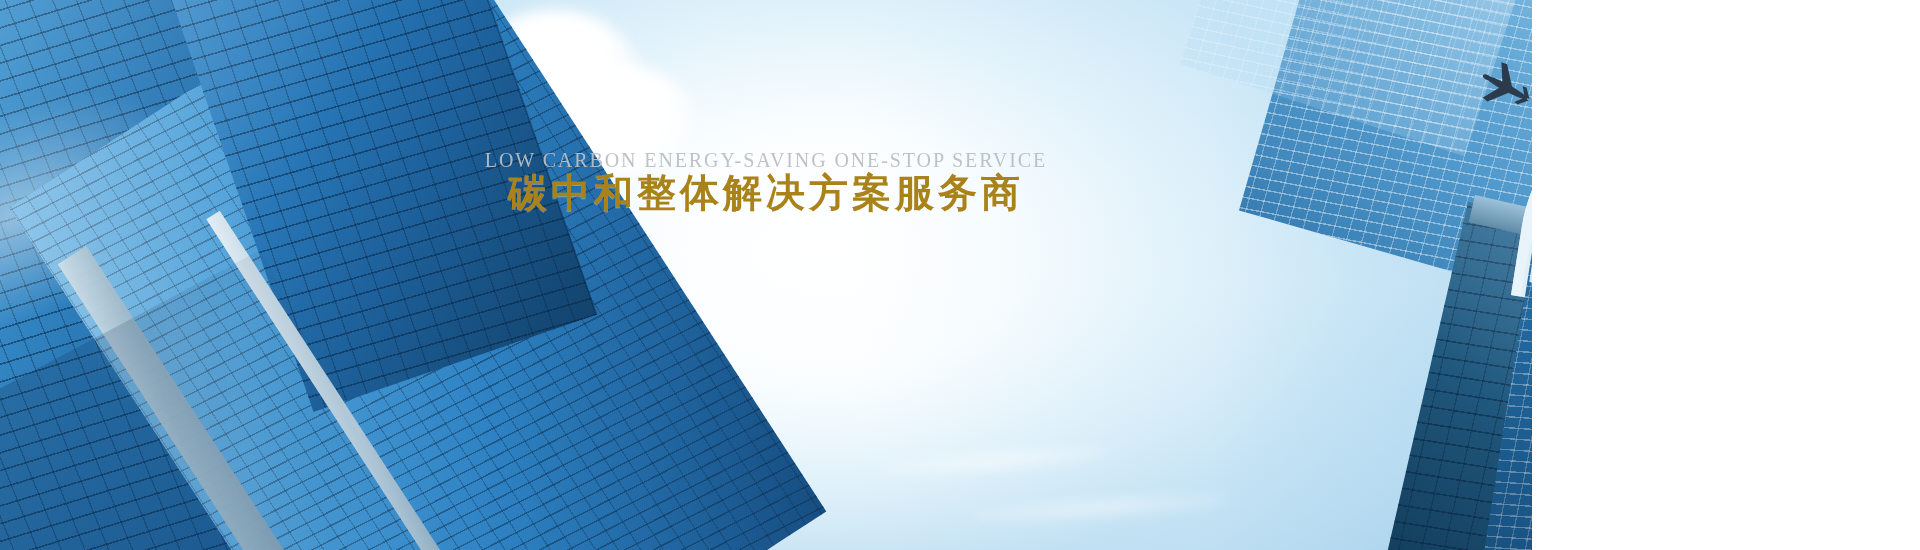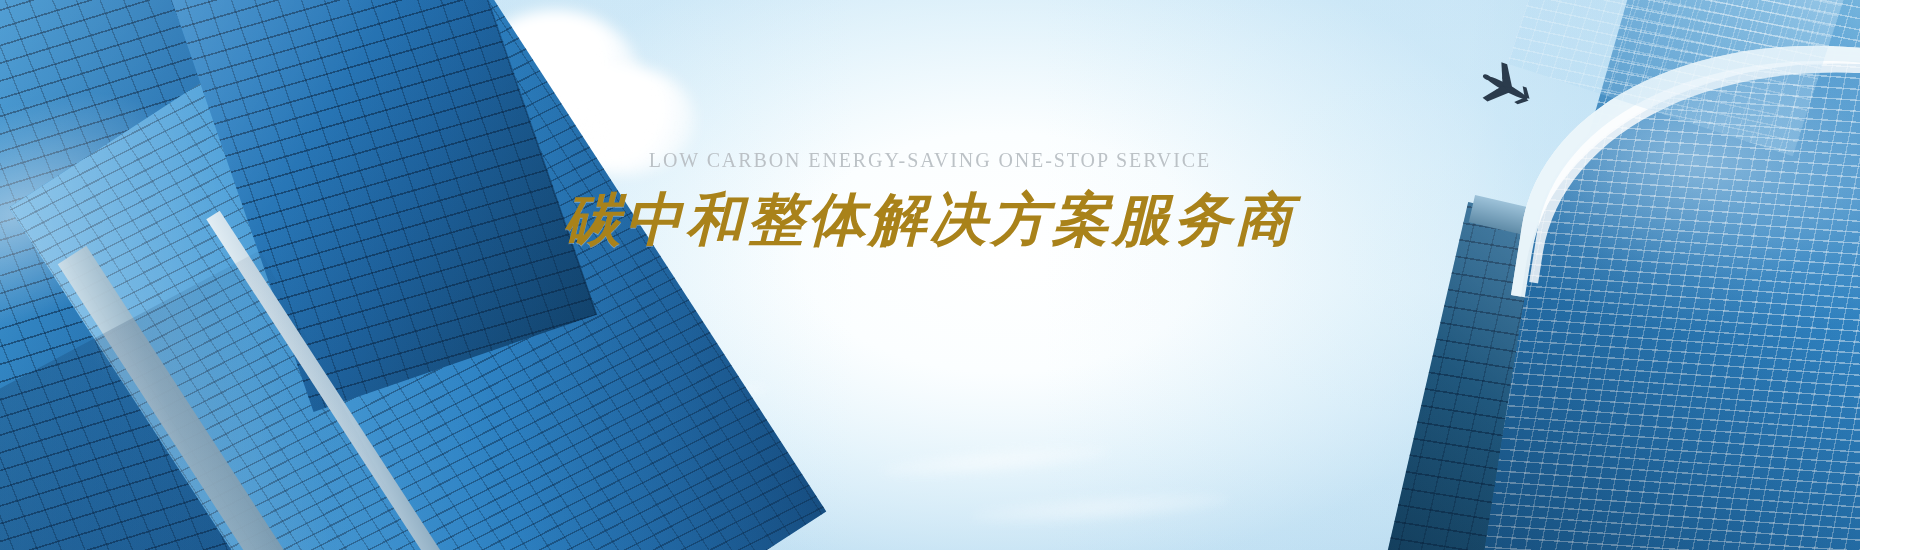--- a/index.html
+++ b/index.html
@@ -1,20 +1,20 @@
 <!DOCTYPE html>
 <html><head>
 <meta charset="utf-8">
 <style>
   html,body{margin:0;padding:0;background:#fff;}
   body{font-family:"Liberation Sans",sans-serif;}
 
   #banner{
     position:relative;
-    width:1860px;height:550px;
+    width:1532px;height:550px;
     overflow:hidden;
     background:#4c1d95;
   }
 
   
   .sky{
     position:absolute;inset:0;
     background:
       radial-gradient(ellipse 780px 460px at 54% 46%, #ffffff 0%, #fbfeff 26%, rgba(236,248,253,0.75) 48%, rgba(210,236,249,0.35) 70%, rgba(186,224,243,0) 100%),
       linear-gradient(180deg,#cfe8f7 0%, #d9eefa 26%, #e6f4fb 52%, #cfe7f6 78%, #bcdcf0 100%);
@@ -87,30 +87,29 @@
     line-height:1.15;
     white-space:nowrap;
   }
   .sub .dot{
     font-size:30px;
     color:#a8821a;
     padding:0 7px;
     vertical-align:4px;
   }
   .head{
-    margin-top:16px;
+    margin-top:0;
     font-family:"DejaVu Sans",sans-serif;
     font-weight:bold;
-    font-size:57px;
+    font-size:39px;
     color:#a9821a;
     letter-spacing:4px;
     line-height:1.18;
     white-space:nowrap;
     text-shadow:0 1px 0 rgba(255,255,255,0.35);
-    font-style:italic;
   }
 
   
   #plane{position:absolute;z-index:35;}
 </style>
 </head>
 <body>
 
 <div id="banner">
 

